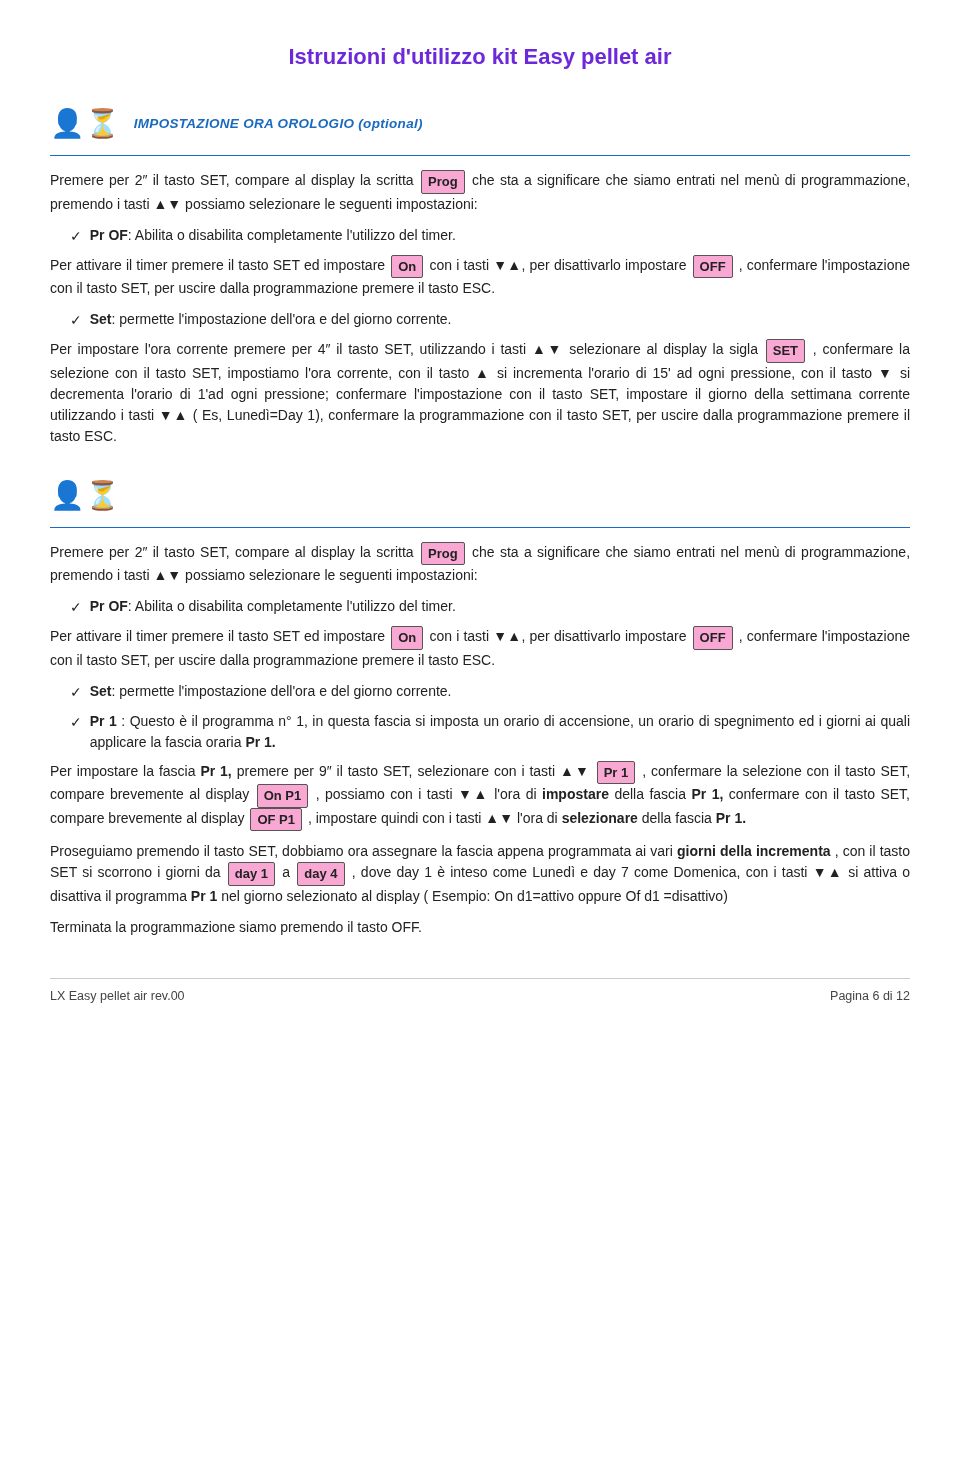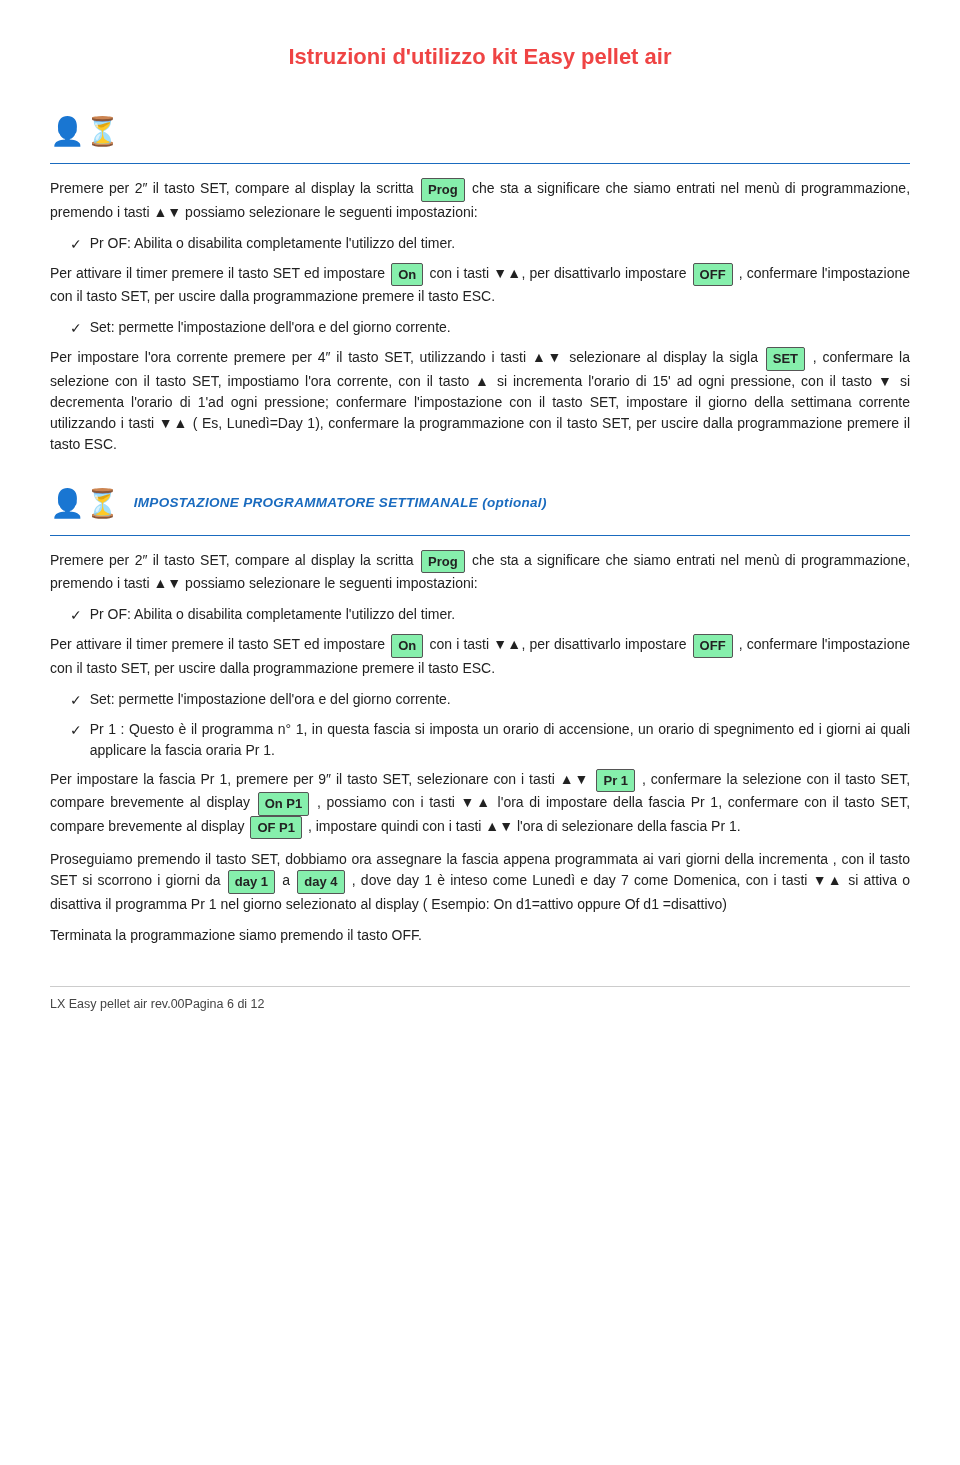--- a/index.html
+++ b/index.html
@@ -9,22 +9,22 @@
       color: #222;
       background: #fff;
       padding: 40px 50px 30px 50px;
       max-width: 960px;
       line-height: 1.5;
     }
     h1 {
       text-align: center;
       font-size: 22px;
       font-weight: bold;
-      margin-bottom: 38px;
-      color: #ef4444;
+      margin-bottom: 30px;
+      color: #6d28d9;
     }
     .section-header {
       display: flex;
       align-items: center;
       margin-bottom: 10px;
       margin-top: 10px;
     }
     .section-header .icons {
       display: flex;
       align-items: center;
@@ -48,21 +48,21 @@
       margin-bottom: 10px;
       text-align: justify;
     }
     .inline-box {
       display: inline-block;
       border: 1.5px solid #555;
       padding: 1px 6px;
       font-size: 13px;
       font-weight: bold;
       border-radius: 2px;
-      background: #86efac;
+      background: #f9a8d4;
       vertical-align: middle;
       margin: 0 2px;
     }
     .checklist-item {
       display: flex;
       align-items: flex-start;
       margin-bottom: 8px;
       margin-left: 20px;
     }
     .check-icon {
@@ -70,39 +70,41 @@
       margin-right: 8px;
       font-size: 14px;
       margin-top: 1px;
       flex-shrink: 0;
     }
     .checklist-item p {
       margin-bottom: 0;
     }
     .footer {
       display: flex;
+      justify-content: space-between;
       align-items: center;
       margin-top: 40px;
       font-size: 12.5px;
       color: #444;
       border-top: 1px solid #ccc;
       padding-top: 8px;
     }
-    strong { font-weight: normal; }
+    strong { font-weight: bold; }
   </style>
 </head>
 <body>
 
 <h1>Istruzioni d'utilizzo kit Easy pellet air</h1>
 
 <div class="section-header">
   <div class="icons">
     <span>👤</span>
     <span>⏳</span>
   </div>
+  <span class="section-title">IMPOSTAZIONE ORA OROLOGIO (optional)</span>
 </div>
 <hr class="section-line">
 
 <p>
   <span>Premere per 2″ il tasto  SET, compare al display la scritta</span>
   <span class="inline-box">Prog</span>
   <span>che sta a significare che siamo entrati nel menù di programmazione, premendo i tasti ▲▼ possiamo selezionare le seguenti impostazioni:</span>
 </p>
 
 <div class="checklist-item">
@@ -127,21 +129,20 @@
   <span>Per impostare l'ora corrente premere per 4″ il tasto SET, utilizzando i tasti ▲▼ selezionare al display la sigla</span>
   <span class="inline-box">SET</span>
   <span>, confermare la selezione con il tasto SET, impostiamo l'ora corrente, con il tasto ▲ si incrementa l'orario di 15' ad ogni pressione, con il tasto ▼ si decrementa l'orario di 1'ad ogni pressione; confermare l'impostazione con il tasto SET, impostare il giorno della settimana corrente utilizzando i tasti ▼▲ ( Es, Lunedì=Day 1), confermare la programmazione con il tasto SET, per uscire dalla programmazione premere il tasto ESC.</span>
 </p>
 
 <div class="section-header" style="margin-top:28px;">
   <div class="icons">
     <span>👤</span>
     <span>⏳</span>
   </div>
-  <span class="section-title">IMPOSTAZIONE PROGRAMMATORE SETTIMANALE (optional)</span>
 </div>
 <hr class="section-line">
 
 <p>
   <span>Premere per 2″ il tasto  SET, compare al display la scritta</span>
   <span class="inline-box">Prog</span>
   <span>che sta a significare che siamo entrati nel menù di programmazione, premendo i tasti ▲▼ possiamo selezionare le seguenti impostazioni:</span>
 </p>
 
 <div class="checklist-item">

